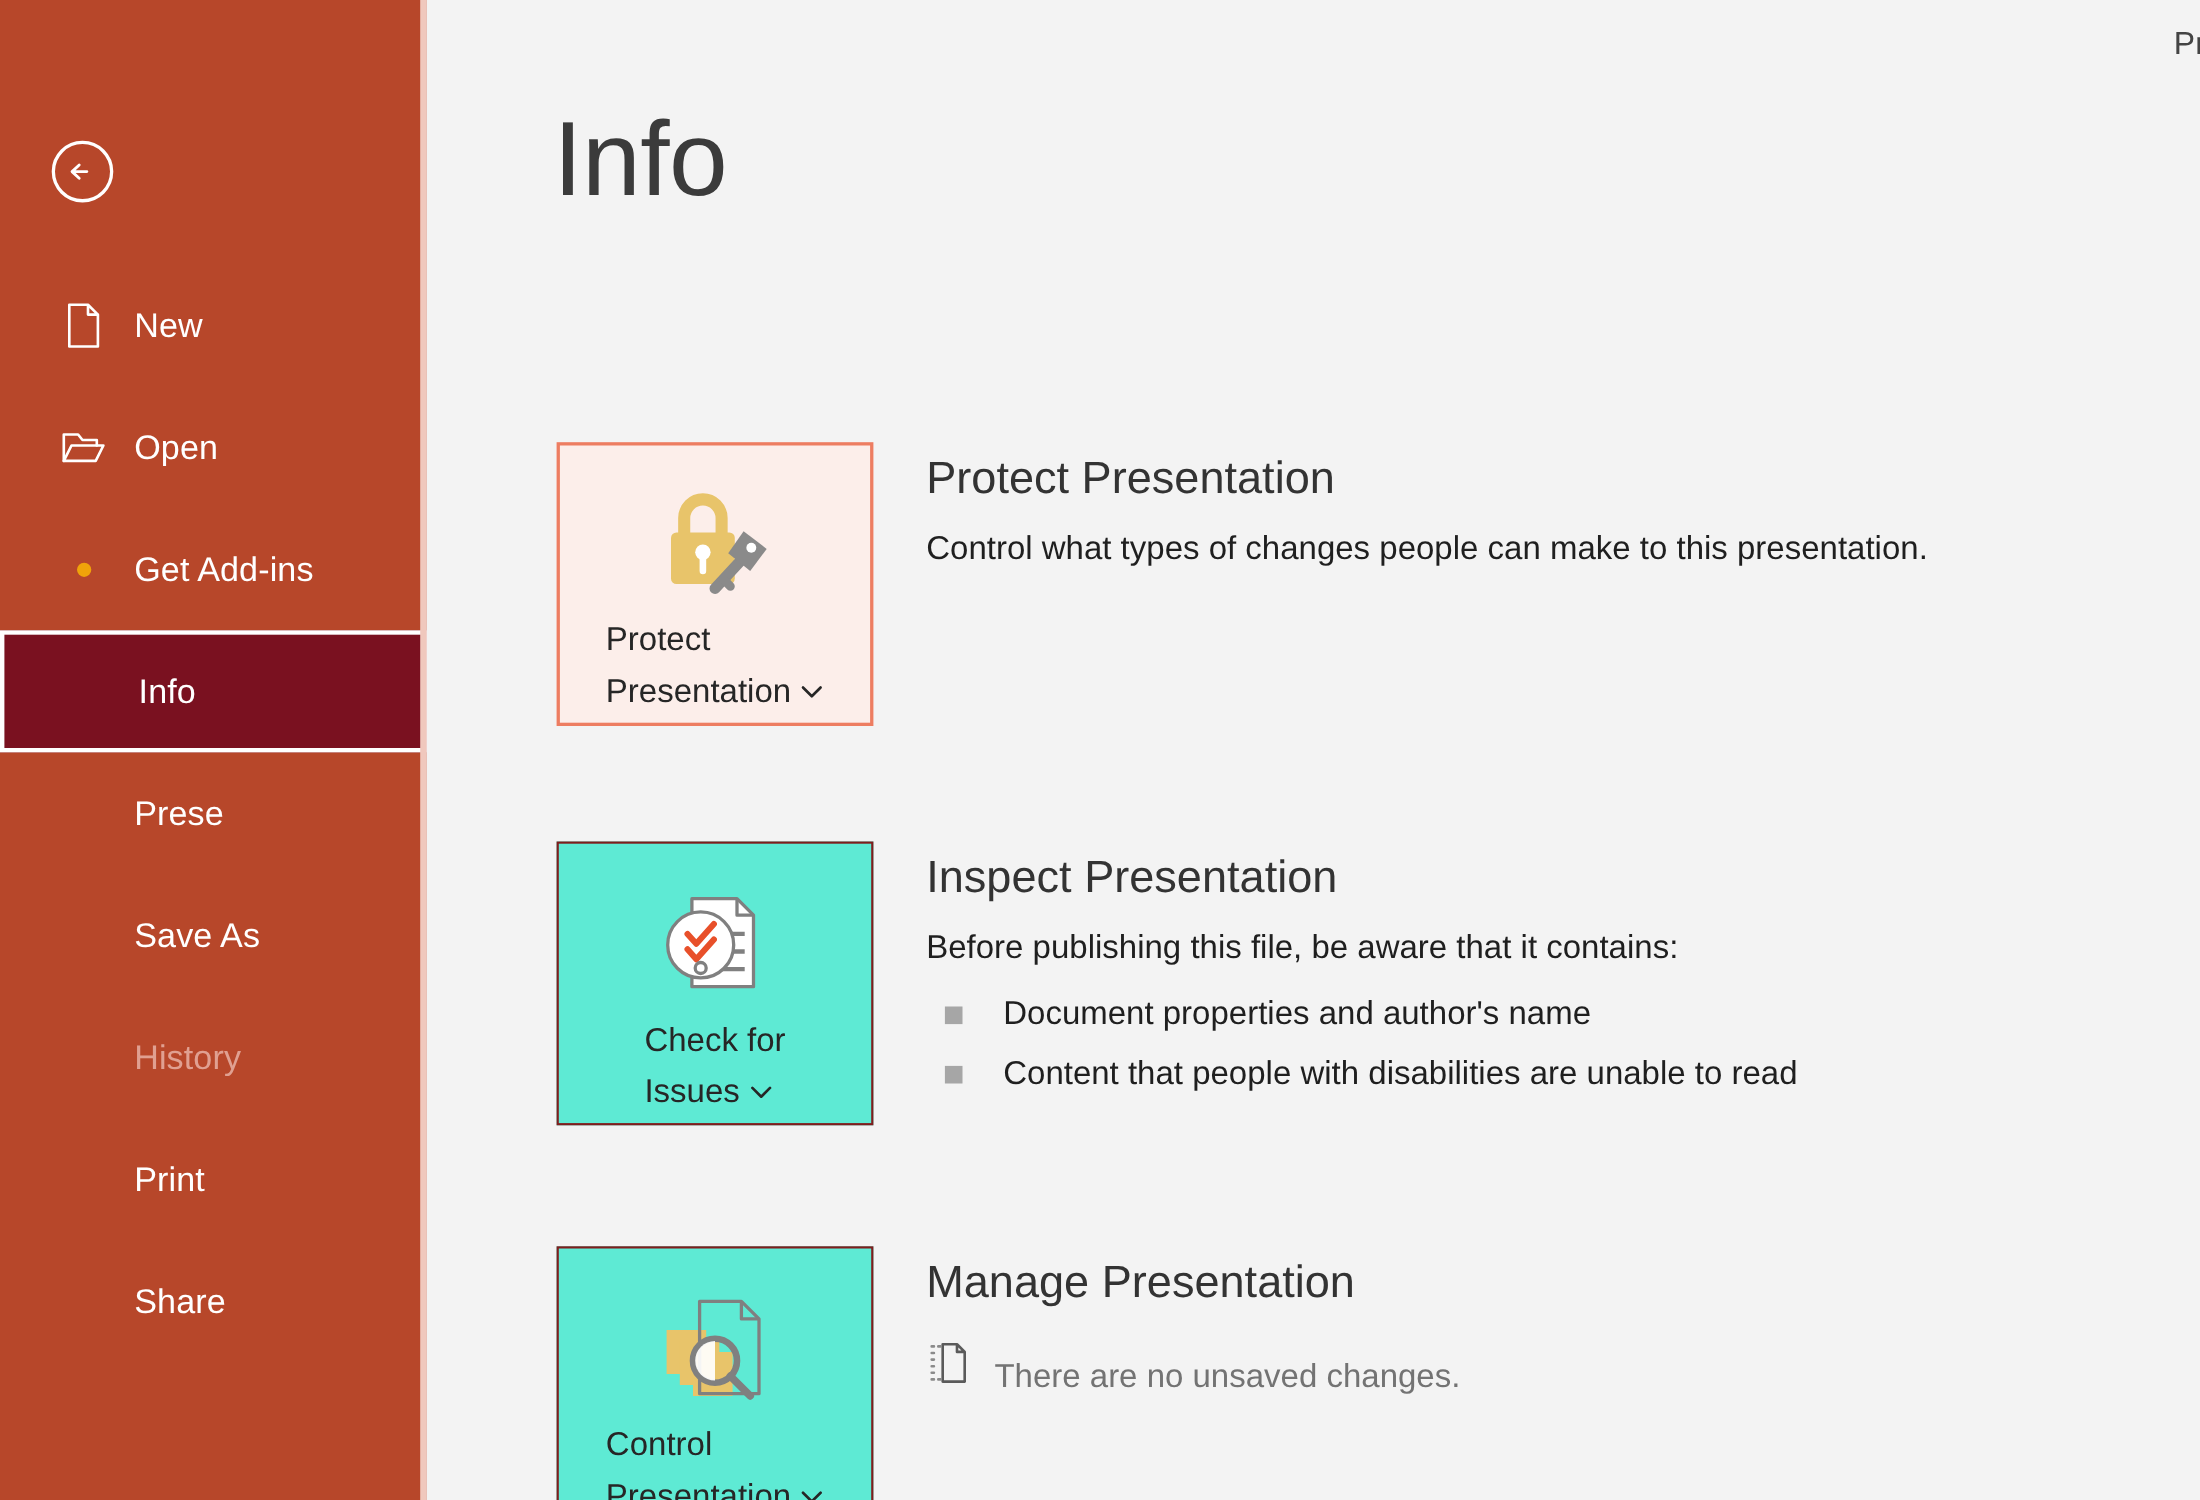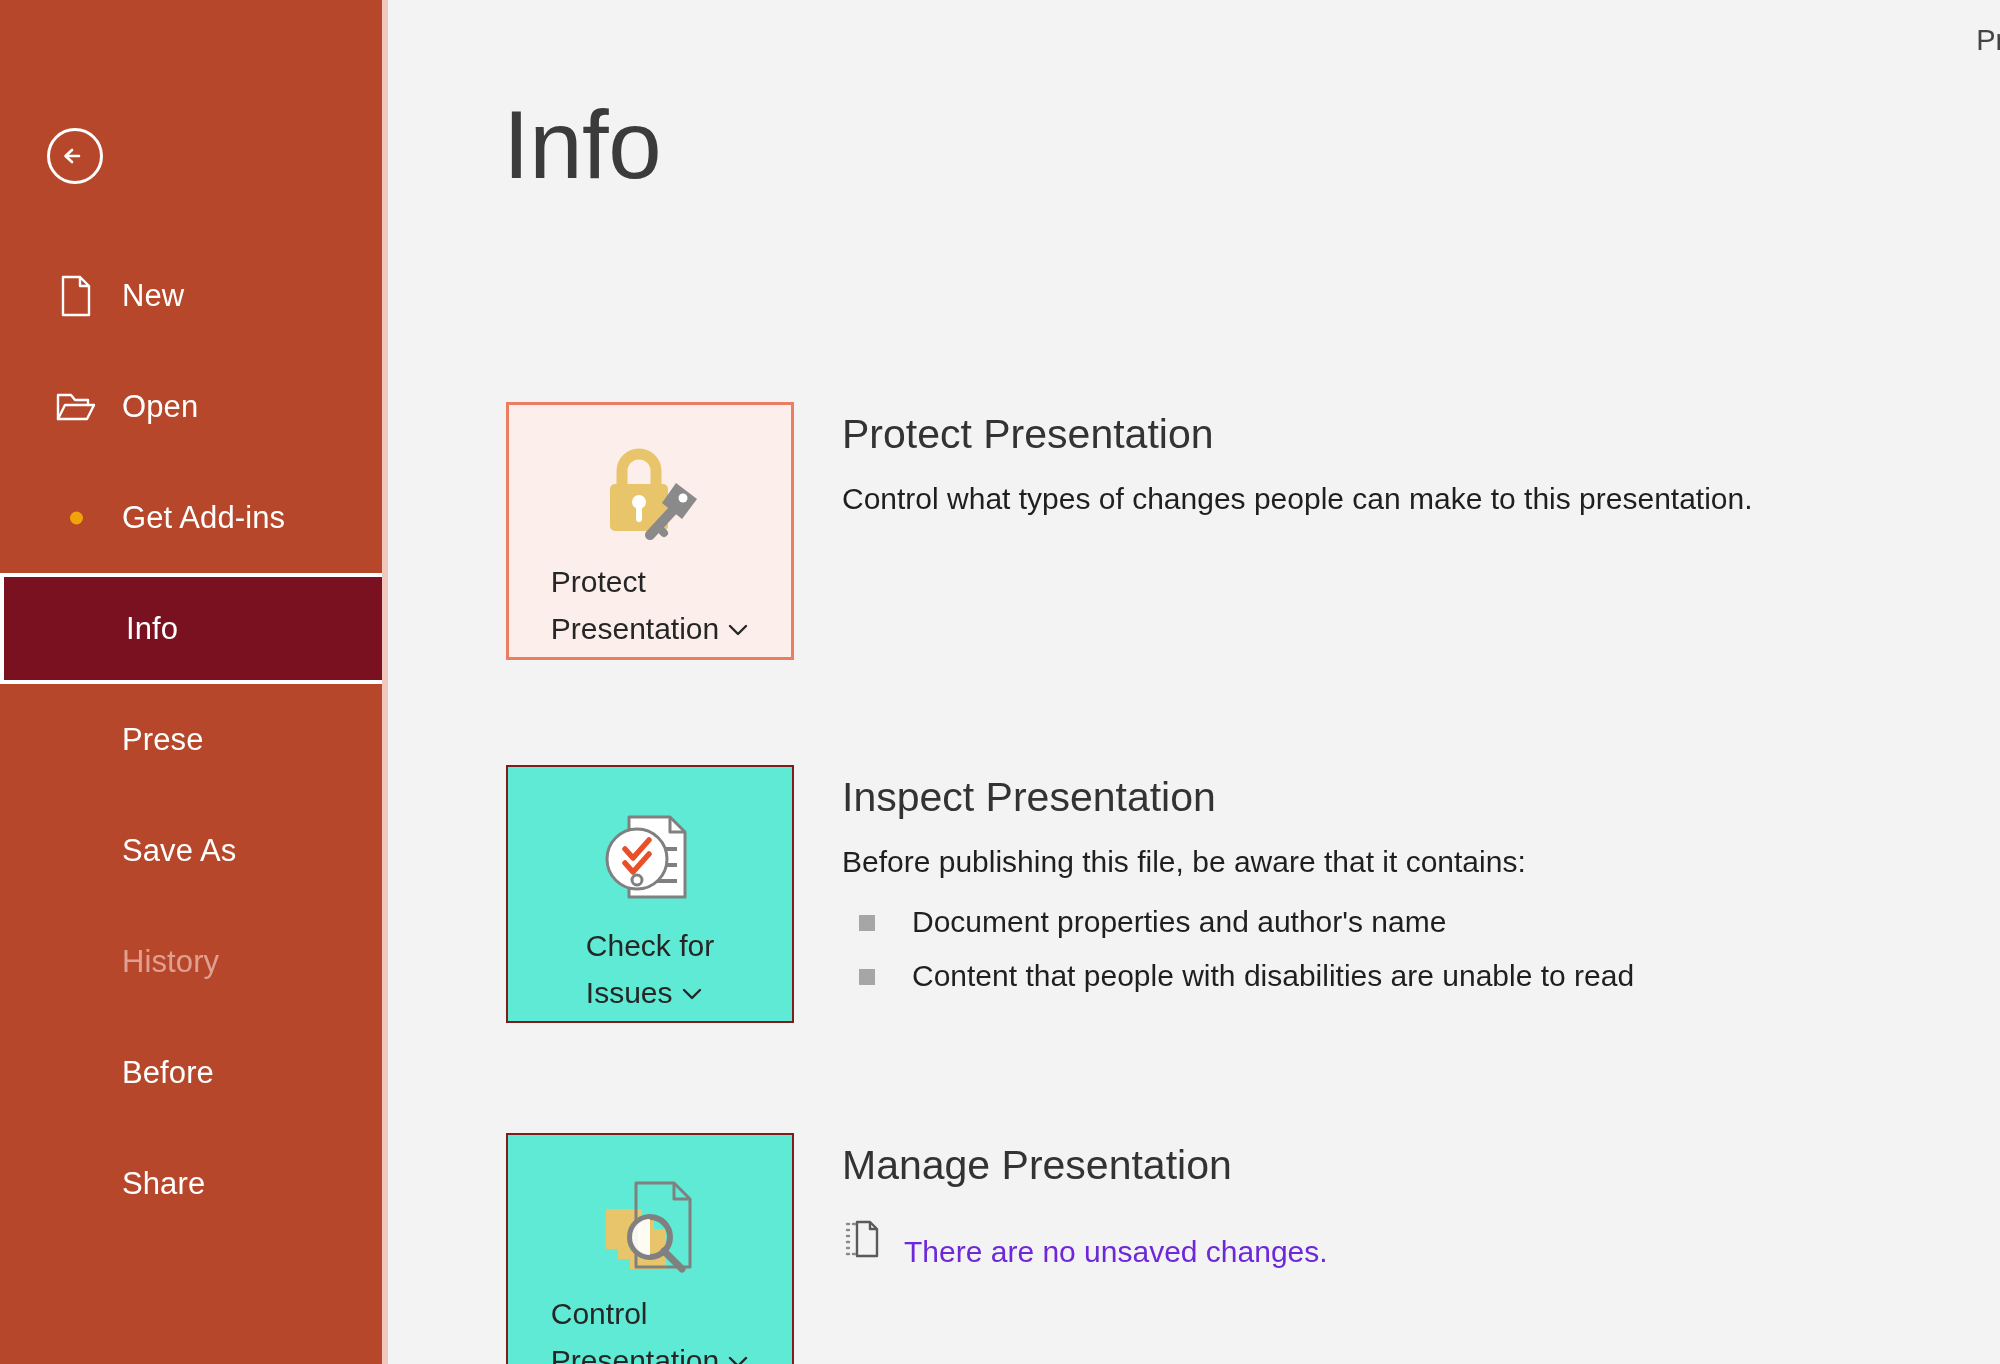--- a/index.html
+++ b/index.html
@@ -263,21 +263,21 @@
   .status-row .status-icon {
     width: 40px;
     height: 44px;
     margin-right: 22px;
     display: flex;
     align-items: center;
     justify-content: center;
   }
   .status-row .status-text {
     font-size: 30px;
-    color: #6d28d9;
+    color: #737373;
     white-space: nowrap;
     margin-top: 27px;
   }
 </style>
 </head>
 <body>
 
 <div class="app">
 
   <div class="sidebar">
@@ -329,21 +329,21 @@
 
       <div class="nav-item">
         <span class="nav-label">Save As</span>
       </div>
 
       <div class="nav-item disabled">
         <span class="nav-label">History</span>
       </div>
 
       <div class="nav-item">
-        <span class="nav-label">Before</span>
+        <span class="nav-label">Print</span>
       </div>
 
       <div class="nav-item">
         <span class="nav-label">Share</span>
       </div>
 
     </div>
 
     <div class="sidebar-edge"></div>
   </div>

